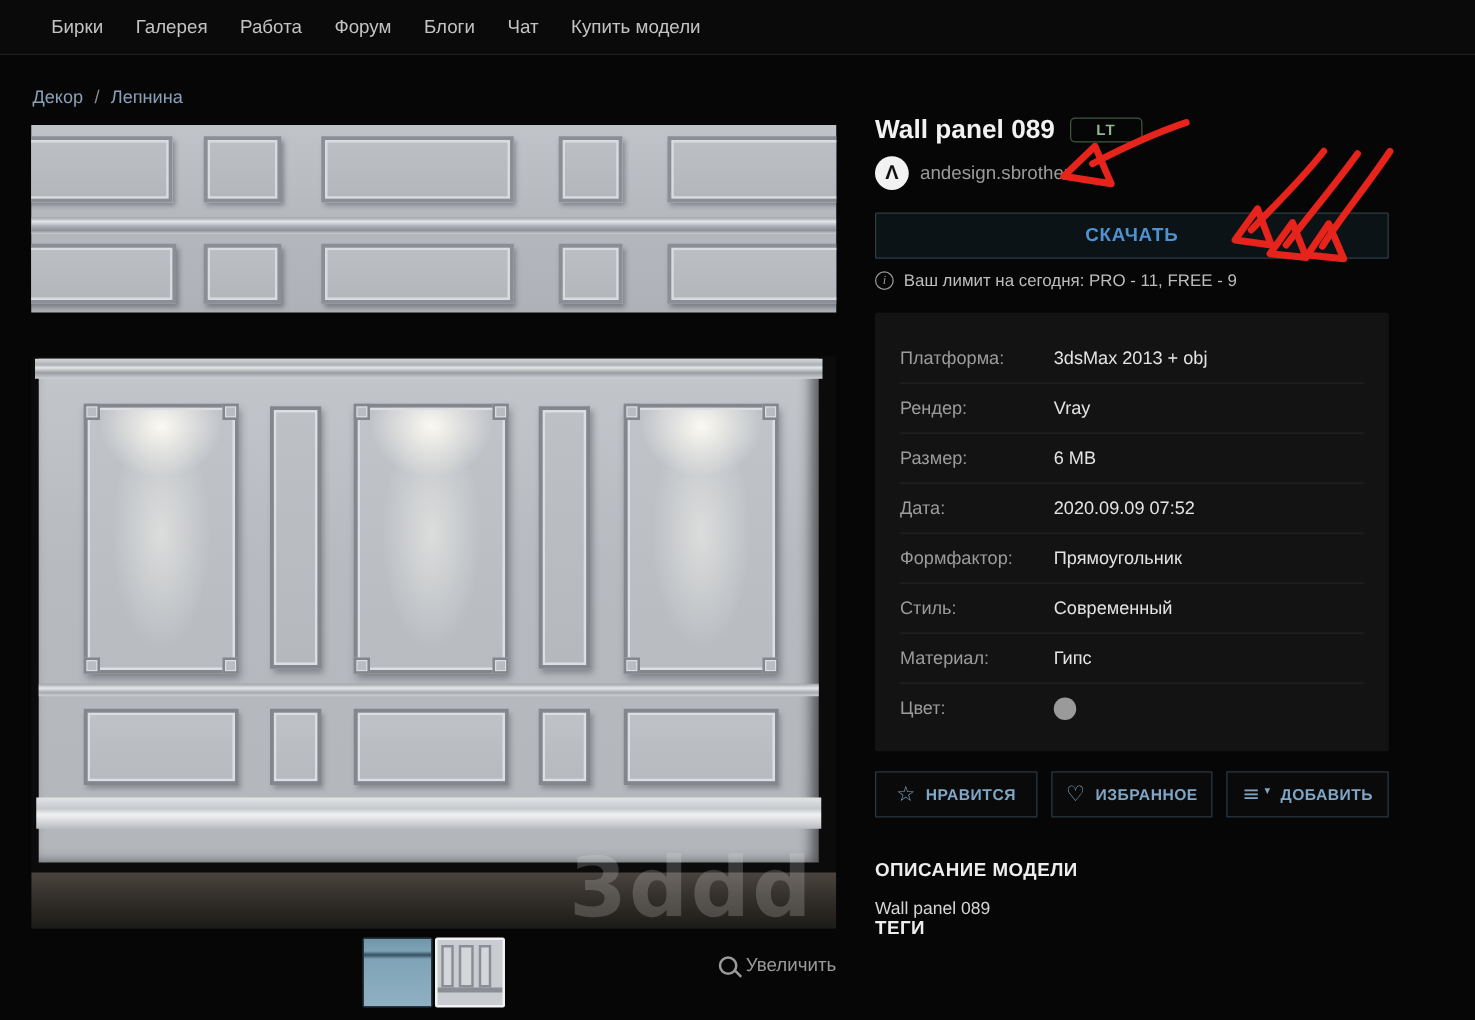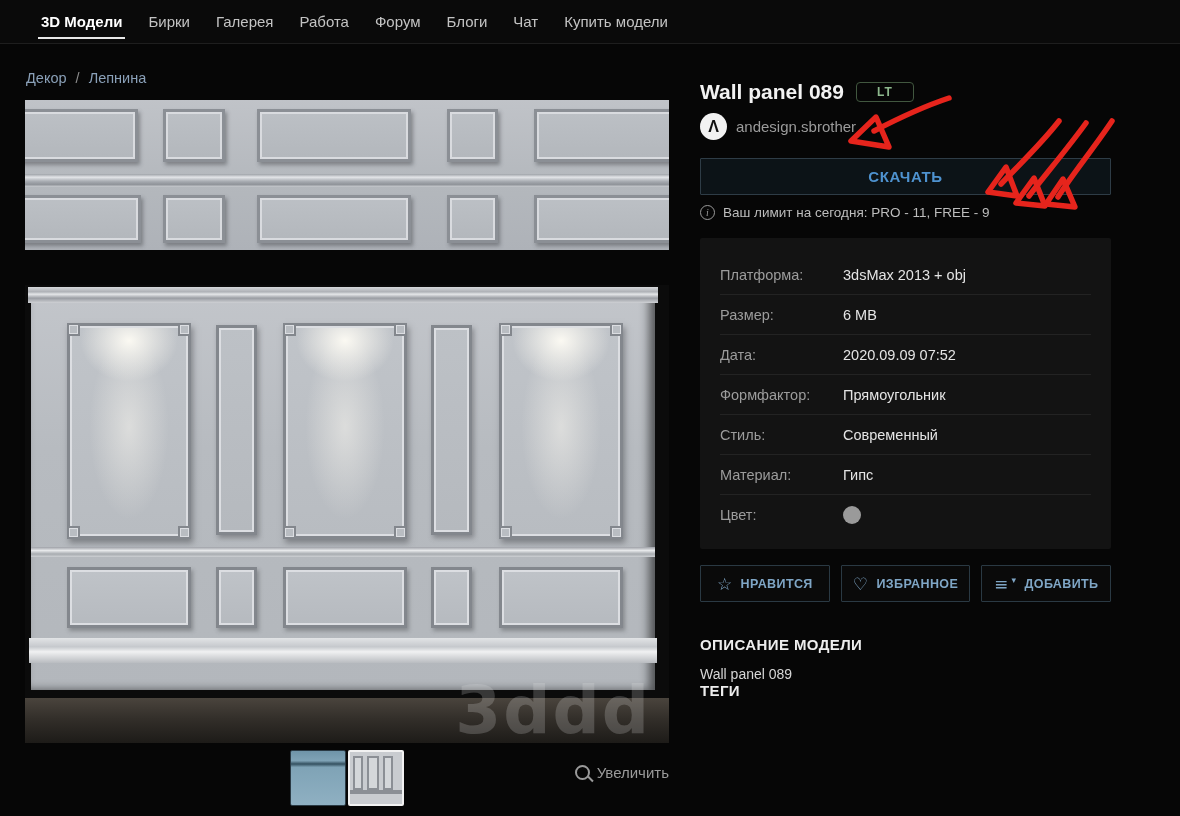--- a/index.html
+++ b/index.html
@@ -72,21 +72,21 @@
   .thumb2 { left:323px; background:#c9ccd0; border:2px solid #f2f2f2; border-radius:2px; overflow:hidden; }
   .thumb2 .mini { position:absolute; top:4px; bottom:14px; border:2px solid #8b8f95; background:#d4d7da; }
   .thumb2 .mini-rail { position:absolute; left:0; right:0; bottom:10px; height:4px; background:#8b8f95; }
   .zoom-link { position:absolute; right:0; top:14px; display:flex; align-items:center; gap:7px;
                color:#9a9a9a; font-size:15px; cursor:pointer; }
   .mag { width:15px; height:15px; border:2px solid #9a9a9a; border-radius:50%; position:relative; display:inline-block; }
   .mag::after { content:""; position:absolute; width:7px; height:2px; background:#9a9a9a;
                 transform:rotate(45deg); right:-6px; bottom:-2px; }
 
   
-  .right-col { position:absolute; left:700px; top:80px; width:411px; }
+  .right-col { position:absolute; left:700px; top:92px; width:411px; }
   .title-row { display:flex; align-items:center; gap:12px; }
   .model-title { font-size:21px; font-weight:bold; color:#f2f2f2; }
   .lt-badge { font-size:12px; font-weight:bold; color:#8db88d; border:1px solid #41573f;
               border-radius:4px; padding:2px 20px; letter-spacing:1px; }
   .author-row { display:flex; align-items:center; gap:9px; margin-top:9px; cursor:pointer; }
   .avatar { width:27px; height:27px; border-radius:50%; background:#f2f2f2; color:#111;
             display:flex; align-items:center; justify-content:center; font-weight:bold; font-size:16px; }
   .author-name { color:#9b9b9b; font-size:15px; }
 
   .download-btn { margin-top:18px; width:100%; height:37px; background:#0c1317; border:1px solid #2e3c46;
@@ -118,21 +118,20 @@
 
   
   .annotations { position:absolute; left:0; top:0; width:1180px; height:816px; pointer-events:none; }
 </style>
 </head>
 <body>
 
 <div class="page">
 
   <nav class="topnav">
-    <div class="nav-item active">3D Модели</div>
     <div class="nav-item">Бирки</div>
     <div class="nav-item">Галерея</div>
     <div class="nav-item">Работа</div>
     <div class="nav-item">Форум</div>
     <div class="nav-item">Блоги</div>
     <div class="nav-item">Чат</div>
     <div class="nav-item">Купить модели</div>
   </nav>
 
   <div class="breadcrumb">
@@ -224,20 +223,24 @@
       <span class="info-icon">i</span>
       <span>Ваш лимит на сегодня: PRO - 11, FREE - 9</span>
     </div>
 
     <div class="overview-panel">
       <div class="ov-row">
         <span class="ov-label">Платформа:</span>
         <span class="ov-value">3dsMax 2013 + obj</span>
       </div>
       <div class="ov-row">
+        <span class="ov-label">Рендер:</span>
+        <span class="ov-value">Vray</span>
+      </div>
+      <div class="ov-row">
         <span class="ov-label">Размер:</span>
         <span class="ov-value">6 MB</span>
       </div>
       <div class="ov-row">
         <span class="ov-label">Дата:</span>
         <span class="ov-value">2020.09.09 07:52</span>
       </div>
       <div class="ov-row">
         <span class="ov-label">Формфактор:</span>
         <span class="ov-value">Прямоугольник</span>

